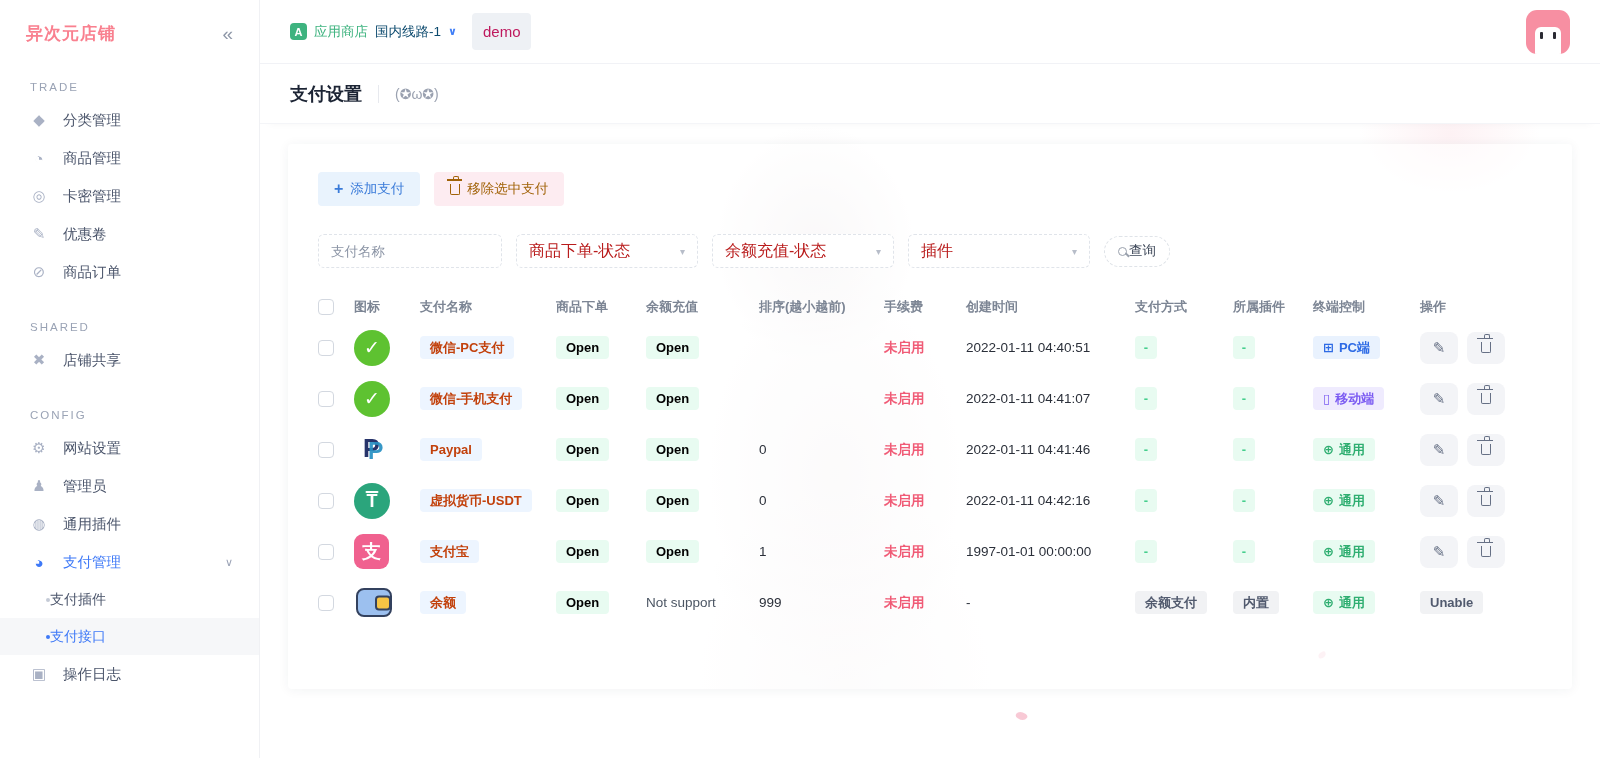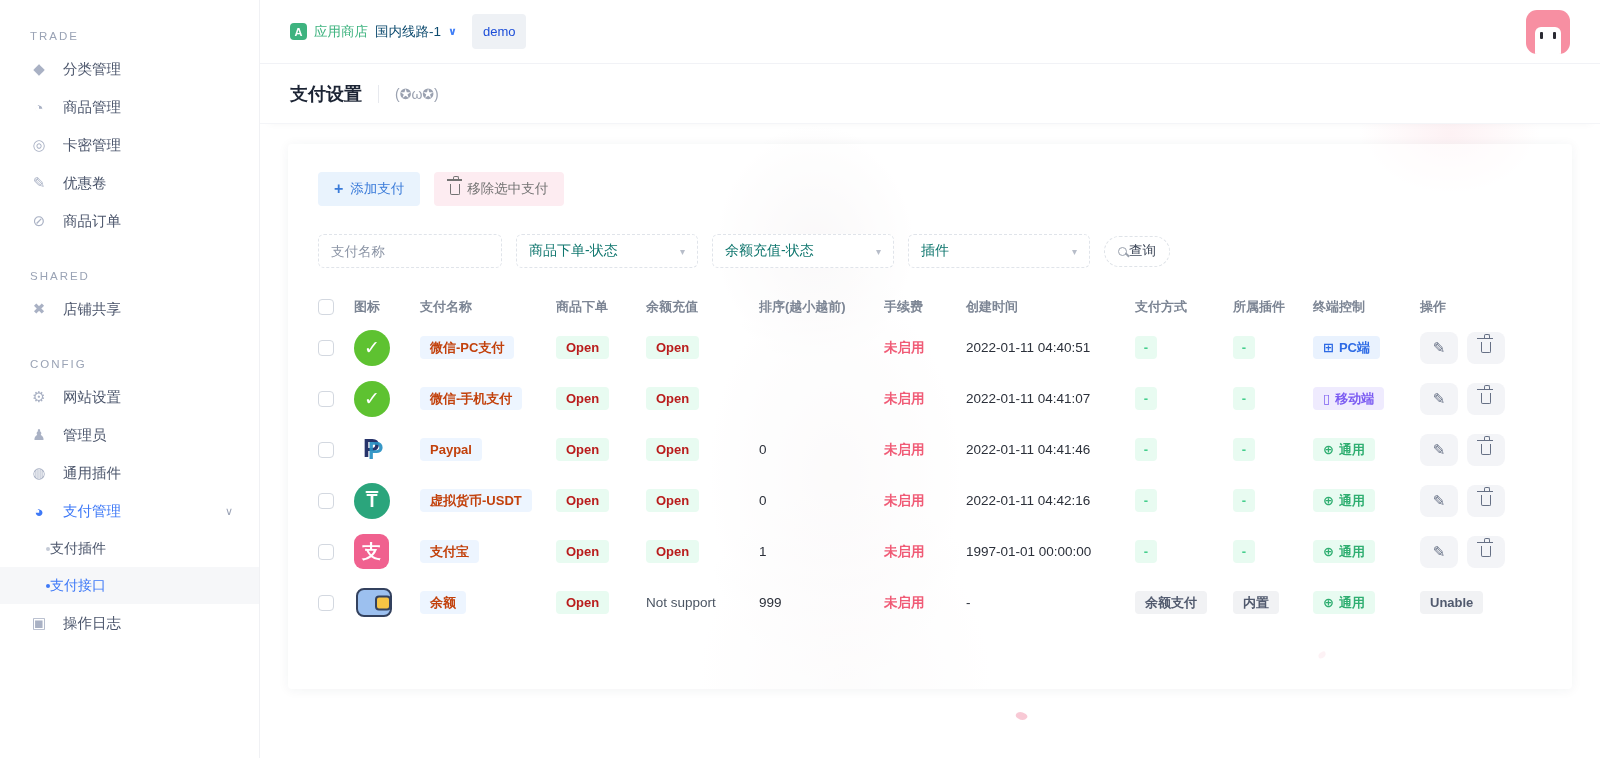--- a/index.html
+++ b/index.html
@@ -27,22 +27,22 @@
   
   .main { margin-left:260px; height:758px; position:relative; }
   .topbar { height:64px; display:flex; align-items:center; justify-content:space-between;
     padding:0 30px; border-bottom:1px solid #f1f2f6; background:#fff; position:relative; z-index:3; }
   .crumbs { display:flex; align-items:center; gap:7px; font-size:13.5px; cursor:pointer; }
   .app-ic { width:17px; height:17px; background:#3eb37f; color:#fff; border-radius:4px;
     display:inline-flex; align-items:center; justify-content:center; font-size:11px; font-weight:bold; }
   .crumb-store { color:#3eb37f; }
   .crumb-line { color:#0c4a6e; }
   .crumb-caret { color:#3f7ef7; font-size:11px; font-weight:bold; }
-  .env-badge { background:#eef1f5; color:#1d4ed8; border-radius:4px; padding:10px 11px;
-    font-size:13px; margin-left:8px; }
+  .env-badge { background:#eef1f5; color:#be185d; border-radius:4px; padding:10px 11px;
+    font-size:15px; margin-left:8px; }
   .avatar { width:44px; height:44px; border-radius:11px; background:#f78fa2; position:relative;
     overflow:hidden; cursor:pointer; }
   .avatar .face { position:absolute; left:9px; right:9px; top:17px; bottom:0; background:#fff;
     border-radius:6px 6px 0 0; }
   .avatar .face::before, .avatar .face::after { content:""; position:absolute; top:5px;
     width:3px; height:7px; background:#2a2a32; border-radius:1px; }
   .avatar .face::before { left:5px; } .avatar .face::after { right:5px; }
 
   .page-head { height:60px; display:flex; align-items:center; gap:16px; padding:0 30px;
     background:#fff; border-bottom:1px solid #f4f5f8; box-shadow:0 6px 10px -9px rgba(0,0,0,.07);
@@ -62,31 +62,31 @@
   .card { position:relative; z-index:1; background:rgba(255,255,255,.60); border-radius:4px;
     box-shadow:0 1px 12px rgba(31,45,61,.06); padding:28px 30px 26px; min-height:545px; }
 
   
   .toolbar { display:flex; gap:14px; }
   .btn { display:inline-flex; align-items:center; gap:7px; height:34px; padding:0 16px;
     border:none; border-radius:4px; font-size:13.5px; cursor:pointer;
     font-family:inherit; }
   .btn-add { background:#e9f3fd; color:#3a7bd9; }
   .btn-add .plus { font-size:16px; font-weight:bold; }
-  .btn-remove { background:#fdecf1; color:#737373; }
+  .btn-remove { background:#fdecf1; color:#a16207; }
 
   
   .filters { display:flex; align-items:center; gap:14px; margin-top:28px; position:relative; z-index:1; }
   .flt-input { width:184px; height:34px; border:1px dashed #e0e4ea; border-radius:6px;
     padding:0 12px; font-size:13.5px; color:#333; outline:none; background:#fff;
     font-family:inherit; }
   .flt-input::placeholder { color:#8b94a5; }
   .sel { width:182px; height:34px; border:1px dashed #e0e4ea; border-radius:6px; background:#fff;
     display:flex; align-items:center; justify-content:space-between; padding:0 12px; cursor:pointer; }
-  .sel-lb { font-size:14px; color:#0f766e; }
+  .sel-lb { font-size:16px; color:#b91c1c; }
   .caret { color:#b7bdc9; font-size:10px; }
   .btn-search { display:inline-flex; align-items:center; gap:2px; height:31px; padding:0 13px;
     border:1px dashed #dfe3e8; border-radius:16px; background:#fff; color:#3d4758;
     font-size:13.5px; cursor:pointer; font-family:inherit; }
   .mag { width:9px; height:9px; border:1.5px solid #9aa1ad; border-radius:50%; position:relative; }
   .mag::after { content:""; position:absolute; width:5px; height:1.5px; background:#9aa1ad;
     transform:rotate(45deg); right:-4px; bottom:-1px; }
 
   
   .tbl { margin-top:30px; position:relative; z-index:1; }
@@ -96,21 +96,21 @@
   .tbl-head .th { font-size:13px; font-weight:bold; color:#7c8594; }
   .tbl-row { min-height:51px; }
   .cbx { width:16px; height:16px; border:1.5px solid #d3d8e0; border-radius:4px; background:#fff;
     display:inline-block; cursor:pointer; }
   .cell-txt { font-size:13.5px; color:#2b303a; }
   .plain-strong { font-size:13.5px; color:#4b5563; }
   .fee { font-size:13.5px; color:#f05b76; font-weight:bold; }
   .badge { display:inline-flex; align-items:center; border-radius:4px; padding:5px 10px;
     font-size:13px; font-weight:600; line-height:1; }
   .b-name { background:#edf5ff; color:#c2410c; cursor:pointer; }
-  .b-open { background:#e8fbf1; color:#b91c1c; }
+  .b-open { background:#e8fbf1; color:#000000; }
   .b-dash { background:#e8fbf1; color:#45cf8d; padding:5px 8px; min-width:22px; justify-content:center; }
   .b-gray { background:#f1f2f4; color:#515a6e; }
   .t-pc { background:#e9f2fe; color:#2e6be5; }
   .t-mobile { background:#efebfe; color:#7b5bf2; }
   .t-common { background:#e8fbf1; color:#2fae71; }
   .t-ic { margin-right:5px; font-size:13px; }
   .ops { display:flex; gap:9px; }
   .op-btn { width:38px; height:32px; border:none; border-radius:8px; background:#f3f4f7;
     color:#667085; display:inline-flex; align-items:center; justify-content:center; cursor:pointer; }
   .ic-edit { font-size:15px; }
@@ -146,20 +146,24 @@
   .pi-alipay { width:35px; height:35px; background:#f0618f; border-radius:9px; color:#fff;
     font-weight:bold; font-size:19px; }
   .pi-alipay::before { content:"支"; }
   .pi-wallet { width:36px; height:29px; background:#9cc0ef; border:2.5px solid #33415e;
     border-radius:8px; margin:4px 2px; }
   .pi-wallet::after { content:""; position:absolute; right:-1px; top:50%; transform:translateY(-50%);
     width:12px; height:11px; background:#f6c445; border:2.5px solid #33415e; border-radius:4px; }
 </style>
 
 <aside class="sidebar">
+  <div class="side-top">
+    <span class="logo">异次元店铺</span>
+    <span class="collapse">«</span>
+  </div>
   <nav id="side-nav">
       <div class="sec-label">TRADE</div>
       <div class="side-item">
         <span class="s-ic">◆</span>
         <span class="s-lb">分类管理</span>
       </div>
       <div class="side-item">
         <span class="s-ic">◔</span>
         <span class="s-lb">商品管理</span>
       </div>

